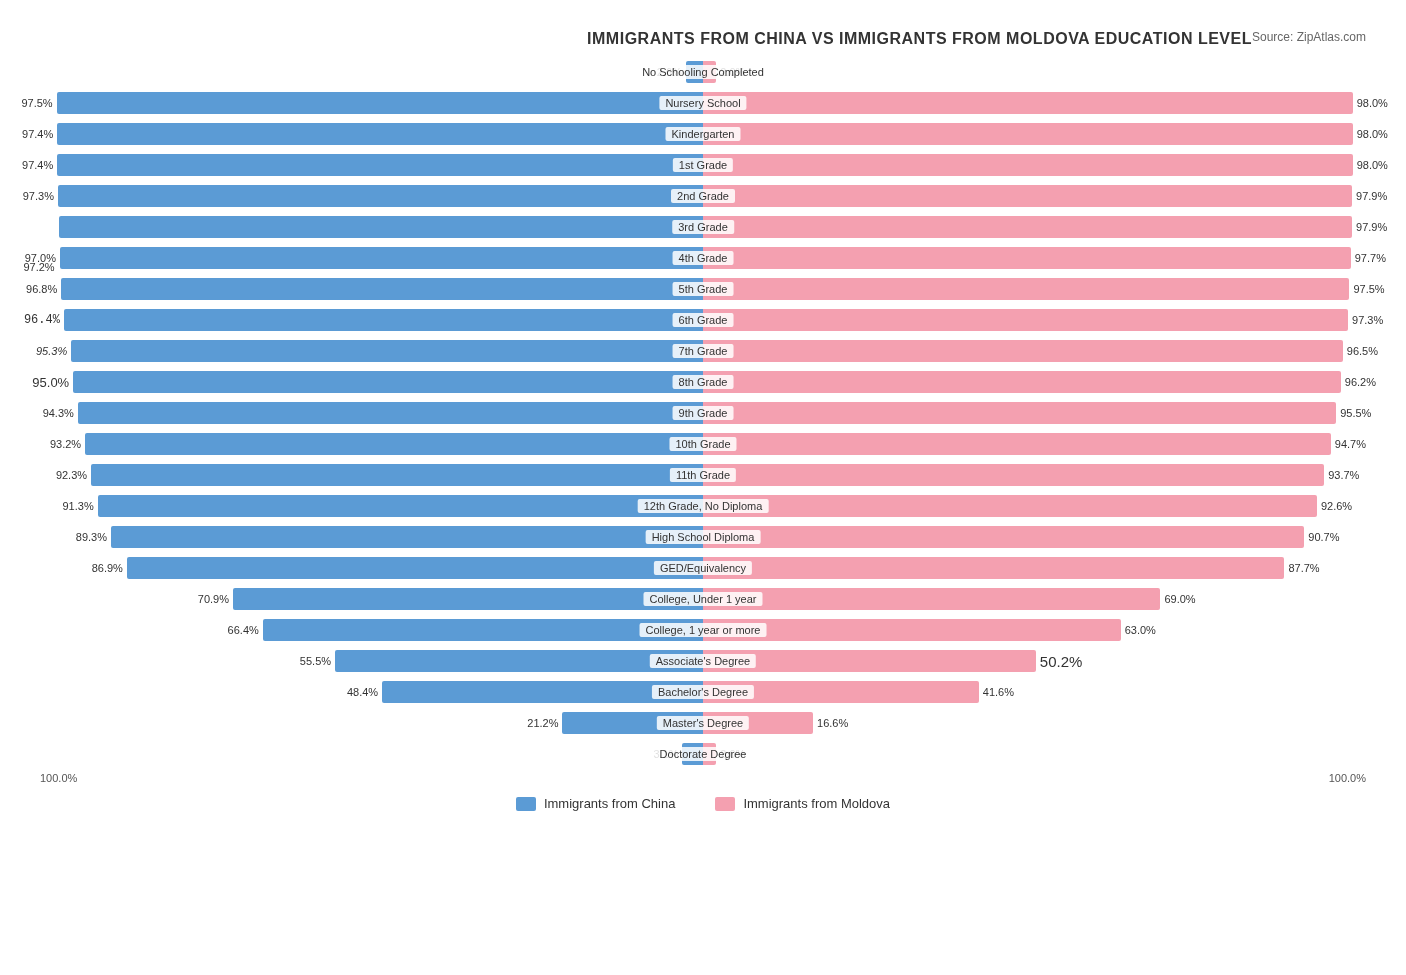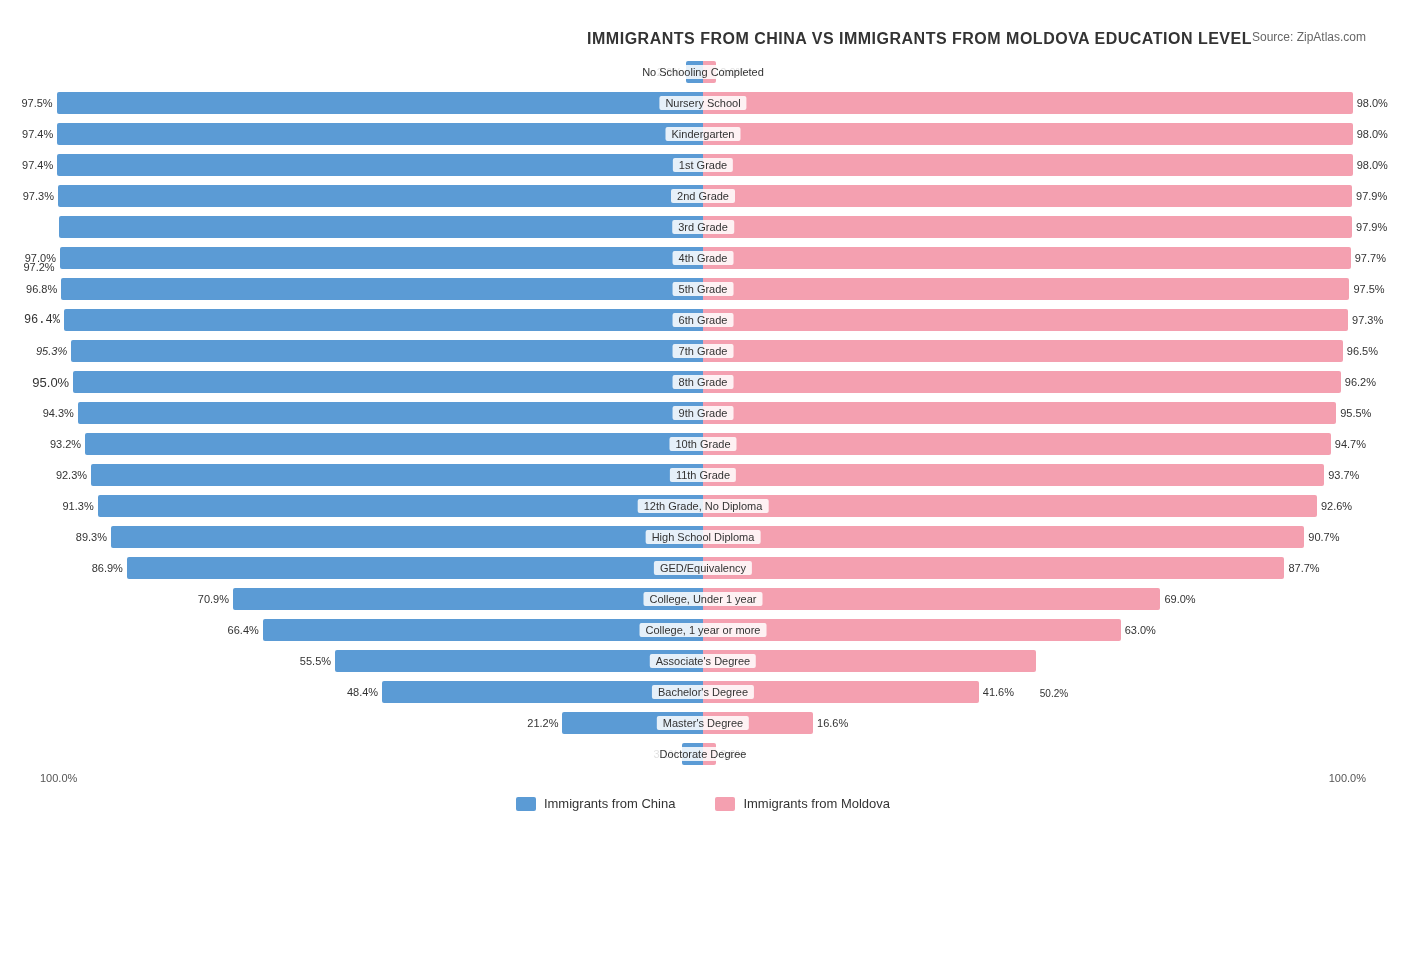--- a/index.html
+++ b/index.html
@@ -296,21 +296,21 @@
           <div style="position: absolute; right: 83.5%; font-size: 11px; color: rgb(51, 51, 51); white-space: nowrap; top: 50%; transform: translateY(-50%);">66.4%</div>
           <div style="position: absolute; left: 81.8%; font-size: 11px; color: rgb(51, 51, 51); white-space: nowrap; top: 50%; transform: translateY(-50%);">63.0%</div>
         </div>
       </div>
       <div class="bar-row">
         <div class="bar-pair">
           <div class="bar-left" style="width: 27.75%;"></div>
           <div class="bar-right" style="width: 25.1%;"></div>
           <div class="label-center">Associate's Degree</div>
           <div style="position: absolute; right: 78.05%; font-size: 11px; color: rgb(51, 51, 51); white-space: nowrap; top: 50%; transform: translateY(-50%);">55.5%</div>
-          <div style="position: absolute; left: 75.4%; font-size: 10px; color: rgb(51, 51, 51); white-space: nowrap; top: 50%; transform: translateY(-50%); margin-top: 32px;">50.2%</div>
+          <div style="position: absolute; left: 75.4%; font-size: 15px; color: rgb(51, 51, 51); white-space: nowrap; top: 50%; transform: translateY(-50%);">50.2%</div>
         </div>
       </div>
       <div class="bar-row">
         <div class="bar-pair">
           <div class="bar-left" style="width: 24.2%;"></div>
           <div class="bar-right" style="width: 20.8%;"></div>
           <div class="label-center">Bachelor's Degree</div>
           <div style="position: absolute; right: 74.5%; font-size: 11px; color: rgb(51, 51, 51); white-space: nowrap; top: 50%; transform: translateY(-50%);">48.4%</div>
           <div style="position: absolute; left: 71.1%; font-size: 11px; color: rgb(51, 51, 51); white-space: nowrap; top: 50%; transform: translateY(-50%);">41.6%</div>
         </div>

